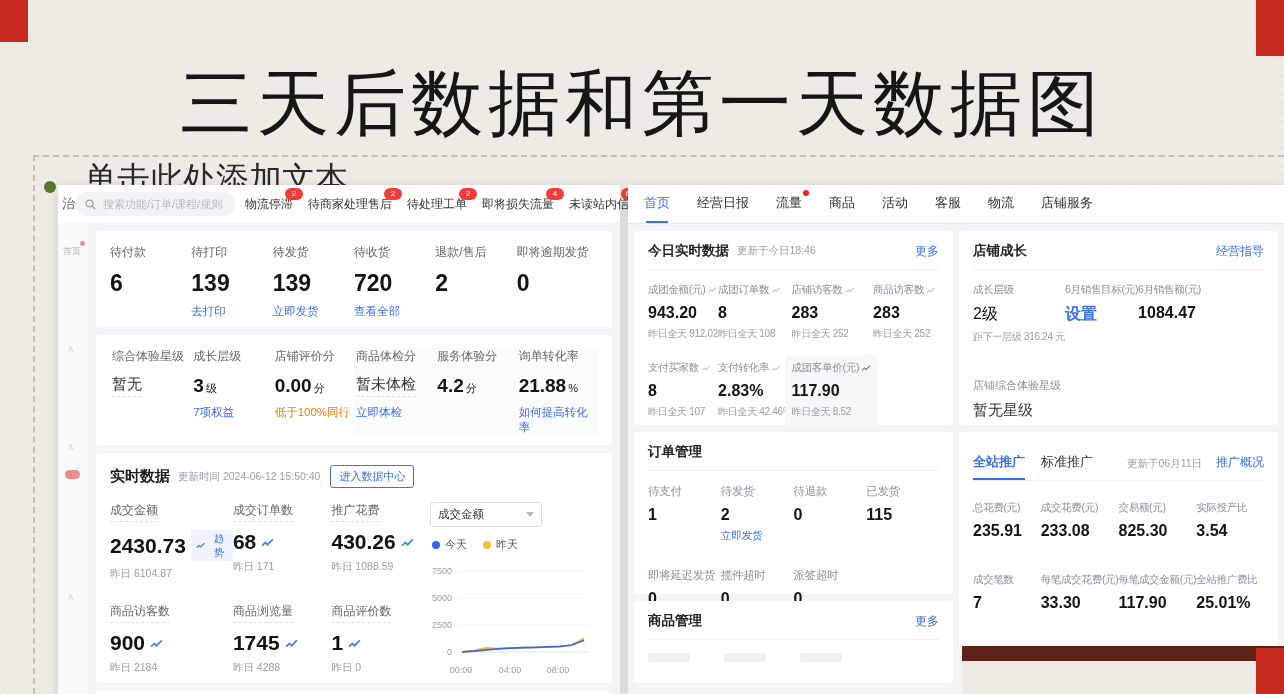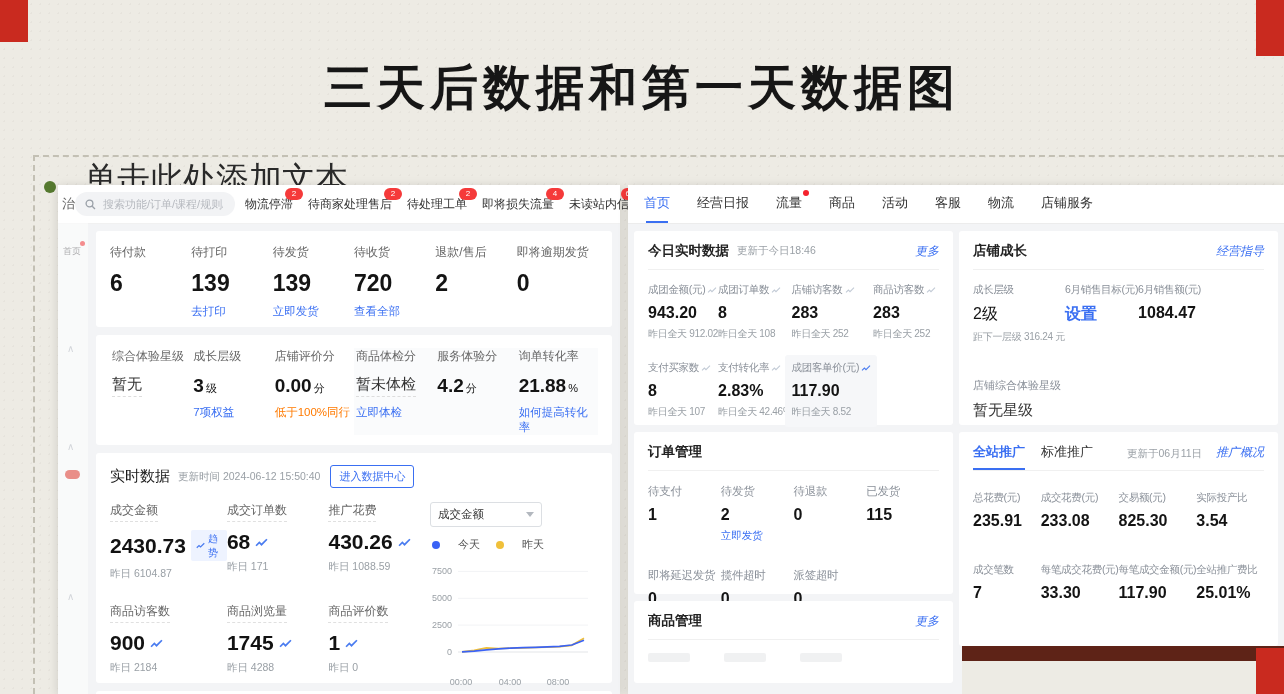--- a/index.html
+++ b/index.html
@@ -12,21 +12,21 @@
     -webkit-font-smoothing:antialiased;
   }
   
   .corner{position:absolute;background:#c92a1f;}
   .c-tl{left:0;top:0;width:28px;height:42px;}
   .c-tr{right:0;top:0;width:28px;height:56px;}
   .c-br{right:0;bottom:0;width:28px;height:46px;}
   .maroon-bar{position:absolute;left:962px;top:646px;width:322px;height:15px;background:#5e2317;}
 
   .slide-title{position:absolute;top:56px;left:0;right:0;text-align:center;
-    font-size:48px;font-weight:700;color:#161616;letter-spacing:5px;}
+    font-size:72px;font-weight:400;color:#161616;letter-spacing:5px;}
   .dashed-frame{position:absolute;left:33px;top:155px;right:0;bottom:0;
     border-top:2px dashed #c3c0b4;border-left:2px dashed #c3c0b4;}
   .bullet{position:absolute;left:44px;top:181px;width:12px;height:12px;border-radius:50%;background:#55792f;}
   .placeholder-text{position:absolute;left:84px;top:157px;font-size:33px;color:#2a2a2a;}
 
   
   .panel{position:absolute;top:185px;background:#f3f4f6;box-shadow:0 2px 10px rgba(0,0,0,.14);}
   .panel-left{left:58px;width:562px;height:509px;}
   .panel-right{left:628px;width:656px;height:509px;}
 
@@ -66,66 +66,66 @@
   .exp-cell{flex:1;padding-left:2px;}
   .exp-group2{background:#fafbfc;}
   .exp-cell .val{font-size:19px;font-weight:700;color:#141414;margin:10px 0 8px;}
   .exp-cell .val .unit{font-size:11px;font-weight:400;margin-left:2px;}
   .val-plain{font-weight:400 !important;font-size:15px !important;color:#333 !important;border-bottom:1px dashed #ddd;display:inline-block;padding-bottom:2px;}
   .warn{color:#ff7a00 !important;}
 
   
   .rt-card{padding:12px 14px 8px 14px;}
   .rt-head{display:flex;align-items:center;gap:8px;}
-  .rt-title{font-size:15px;font-weight:400;color:#1a1a1a;}
+  .rt-title{font-size:15px;font-weight:700;color:#1a1a1a;}
   .rt-upd{font-size:10.5px;color:#9aa0a6;}
   .enter-btn{margin-left:2px;border:1px solid #3a6ff2;color:#3a6ff2;background:#fff;font-size:11px;
     padding:3px 8px;border-radius:3px;cursor:pointer;font-family:"Liberation Sans",sans-serif;}
   .rt-body{display:flex;margin-top:12px;}
   .rt-grid{flex:1;display:grid;grid-template-columns:repeat(3,1fr);row-gap:20px;}
   .rt-cell .lbl{border-bottom:1px dashed #e0e0e0;display:inline-block;padding-bottom:2px;}
   .rt-vrow{display:flex;align-items:center;gap:5px;margin:8px 0 6px;}
   .rt-vrow .v{font-size:21px;font-weight:700;color:#121212;}
   .trend-ico{width:13px;height:11px;}
   .trend-ico polyline{fill:none;stroke:#4a7cf0;stroke-width:1.6;}
-  .badge-trend{display:inline-flex;align-items:center;gap:3px;font-size:10px;color:#3a6ff2;background:#eef3ff;border-radius:2px;padding:1.5px 5px;cursor:pointer;}
+  .badge-trend{display:inline-flex;align-items:center;gap:9px;font-size:10px;color:#3a6ff2;background:#eef3ff;border-radius:2px;padding:1.5px 5px;cursor:pointer;}
   .yd{font-size:10.5px;color:#9aa0a6;}
 
   
   .rt-chart{width:168px;position:relative;padding-top:2px;}
   .chart-select{border:1px solid #dcdfe3;border-radius:3px;font-size:11.5px;color:#333;padding:4px 7px;width:96px;
     display:flex;justify-content:space-between;align-items:center;cursor:pointer;background:#fff;}
   .caret{width:0;height:0;border-left:4px solid transparent;border-right:4px solid transparent;border-top:5px solid #b3b8bf;}
   .legend{display:flex;gap:16px;margin:10px 0 2px 2px;font-size:11px;color:#555;}
-  .legend .li{display:flex;align-items:center;gap:18px;cursor:pointer;}
+  .legend .li{display:flex;align-items:center;gap:5px;cursor:pointer;}
   .dot{width:8px;height:8px;border-radius:50%;}
   .plot{position:relative;height:112px;margin-top:10px;}
   .ylab{position:absolute;left:0;width:22px;text-align:right;font-size:9px;color:#9aa0a6;}
   .plot svg{position:absolute;left:27px;top:0;}
-  .xlab{position:absolute;top:115px;width:30px;text-align:center;font-size:9px;color:#9aa0a6;}
+  .xlab{position:absolute;top:103px;width:30px;text-align:center;font-size:9px;color:#9aa0a6;}
 
   
   .banner-card{display:flex;align-items:center;gap:10px;padding:10px 14px;margin-bottom:0;}
   .blur-bar{height:9px;background:#e3e4e6;border-radius:2px;}
 
   
   .tabbar{background:#fff;height:38px;display:flex;align-items:flex-end;padding:0 0 0 16px;gap:27px;border-bottom:1px solid #ececec;}
   .tab{font-size:13px;color:#333;padding-bottom:11px;position:relative;cursor:pointer;white-space:nowrap;}
   .tab.active{color:#3a6ff2;}
   .tab.active:after{content:"";position:absolute;left:2px;right:2px;bottom:0;height:2px;background:#3a6ff2;}
   .tab-dot{position:absolute;top:-4px;right:-7px;width:6px;height:6px;background:#f5222d;border-radius:50%;}
 
   .cols{display:flex;gap:6px;padding:7px 6px 0 6px;}
   .col-l{width:319px;display:flex;flex-direction:column;gap:7px;}
   .col-r{flex:1;display:flex;flex-direction:column;gap:7px;}
   .rcard{background:#fff;border-radius:3px;padding:11px 14px;}
   .rcard-head{display:flex;align-items:center;padding-bottom:9px;border-bottom:1px solid #f0f0f0;margin-bottom:13px;}
   .rc-title{font-size:13.5px;font-weight:700;color:#222;}
   .head-upd{font-size:10.5px;color:#9aa0a6;margin-left:8px;font-weight:400;}
-  .head-link{margin-left:auto;font-size:12px;color:#3a6ff2;cursor:pointer;font-weight:400;font-style:italic;}
+  .head-link{margin-left:auto;font-size:12px;color:#3a6ff2;cursor:pointer;font-weight:400;}
 
   .g4{display:grid;grid-template-columns:repeat(4,1fr);row-gap:20px;}
   .mcell .mlbl{font-size:10.5px;color:#8a9099;letter-spacing:-.3px;white-space:nowrap;display:flex;align-items:center;gap:2px;}
   .mini-trend{width:10px;height:8px;flex:none;}
   .mini-trend polyline{fill:none;stroke:#c3cbd6;stroke-width:1.4;}
   .mini-trend.blue polyline{stroke:#4a7cf0;}
   .mcell .mval{font-size:16px;font-weight:700;color:#141414;margin:7px 0 5px;}
   .mcell .msub{font-size:10px;color:#9aa0a6;white-space:nowrap;letter-spacing:-.3px;}
   .mcell.hl{background:#f6f7f9;border-radius:3px;padding:6px 6px 8px 6px;margin:-6px -4px -8px -6px;}
   .mval-link{color:#3a6ff2 !important;cursor:pointer;}
@@ -557,21 +557,21 @@
               </div>
             <div class="mval">1084.47</div>
             <div class="msub"></div>
           </div>
         </div>
         <div class="star-lbl">店铺综合体验星级</div>
         <div class="star-val">暂无星级</div>
       </div>
 
       <div class="rcard" style="height:192px">
-        <div class="rcard-head" style="padding-bottom:0;align-items:flex-end;">
+        <div class="rcard-head" style="padding-bottom:0;align-items:flex-end;margin-top:10px;">
           <div class="ptabs">
             <span class="ptab active">全站推广</span>
             <span class="ptab plain">标准推广</span>
           </div>
           <span class="head-upd" style="margin:0 0 9px 34px">更新于06月11日</span>
           <span class="head-link" style="margin-bottom:9px">推广概况</span>
         </div>
         <div class="g4 promo-grid">
           <div class="mcell">
             <div class="mlbl">

